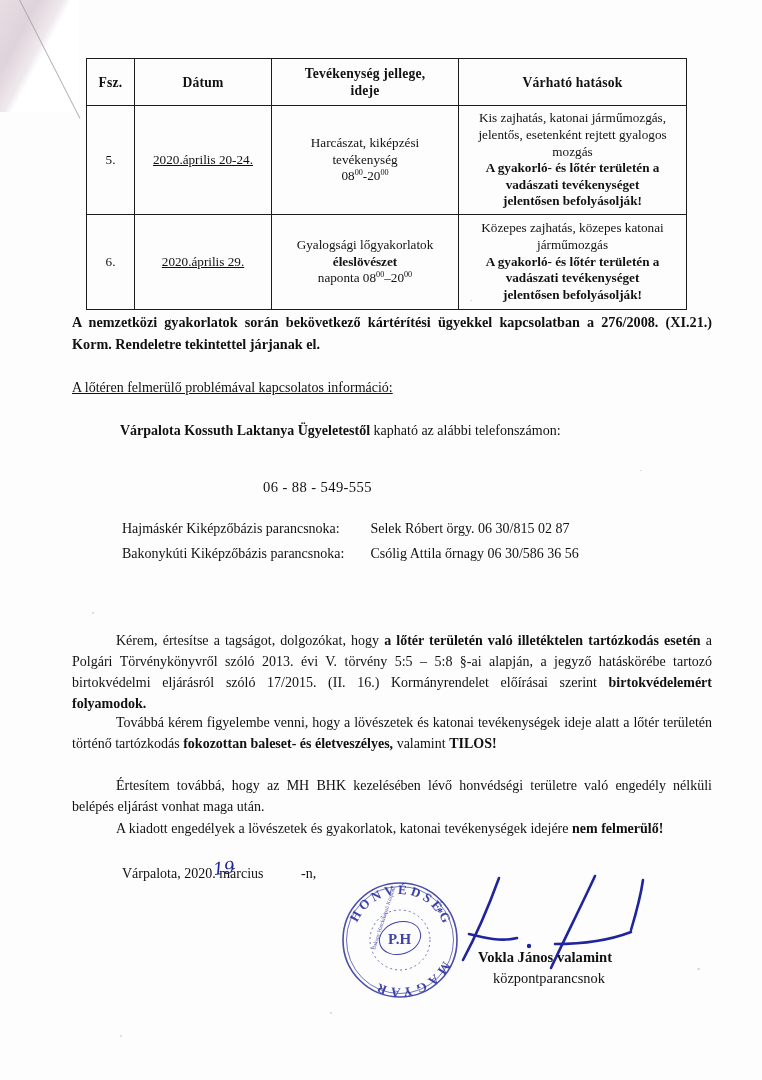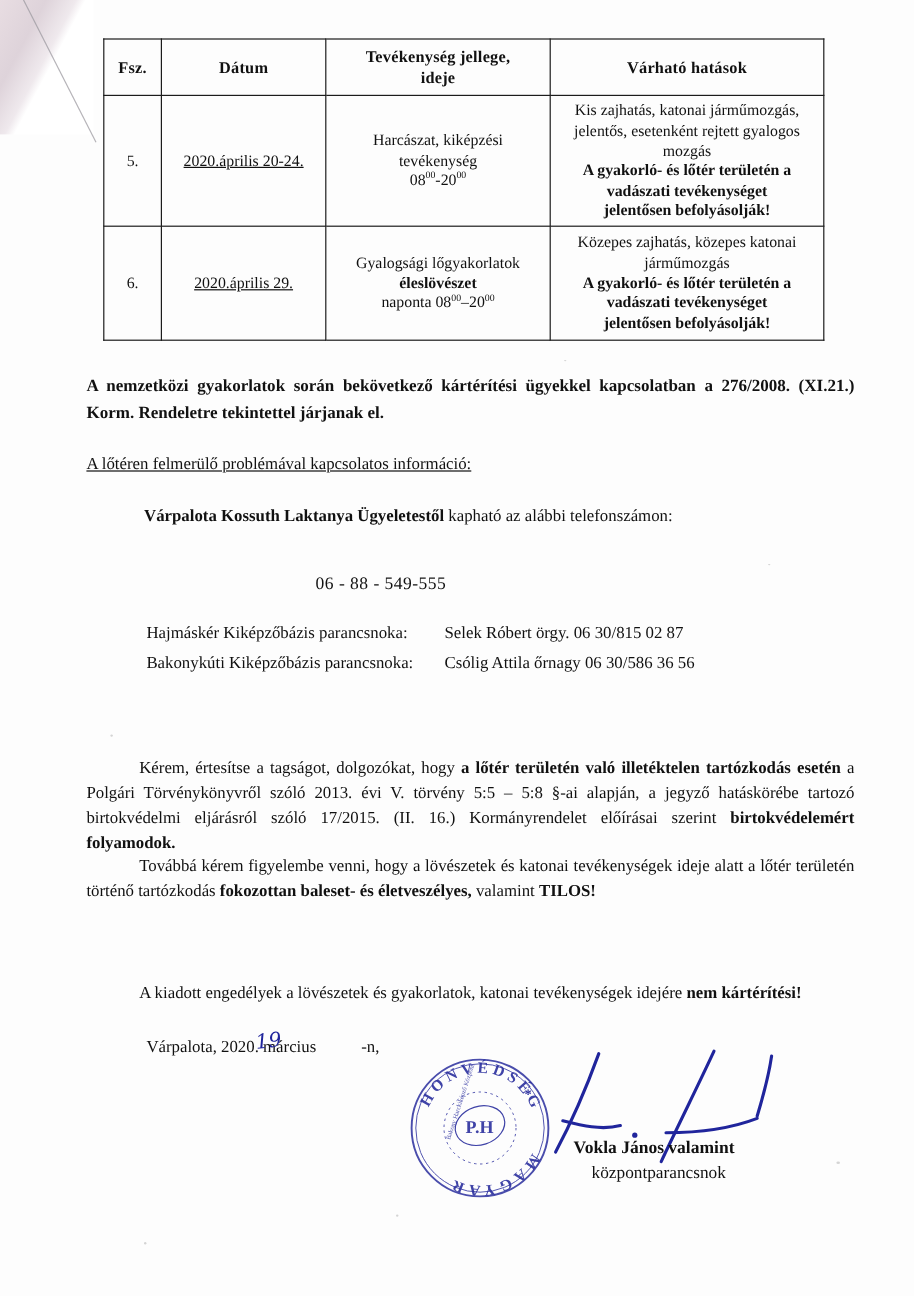--- a/index.html
+++ b/index.html
@@ -48,21 +48,21 @@
   
   #page {
     position: absolute;
     inset: 0;
   }
 
   
   #activity-table {
     position: absolute;
     left: 86px;
-    top: 32px;
+    top: 58px;
     width: 600px;
     border-collapse: collapse;
     table-layout: fixed;
   }
   #activity-table th,
   #activity-table td {
     border: 1.4px solid #1c1c1c;
     text-align: center;
     vertical-align: middle;
     padding: 4px 5px;
@@ -281,23 +281,24 @@
   </table>
 
   <div class="blk para" id="para-kerem">
     <span>Kérem, értesítse a tagságot, dolgozókat, hogy </span><b>a lőtér területén való illetéktelen tartózkodás esetén</b><span> a Polgári Törvénykönyvről szóló 2013. évi V. törvény 5:5 – 5:8 §-ai alapján, a jegyző hatáskörébe tartozó birtokvédelmi eljárásról szóló 17/2015. (II. 16.) Kormányrendelet előírásai szerint </span><b>birtokvédelemért folyamodok.</b>
   </div>
 
   <div class="blk para" id="para-tovabba">
     <span>Továbbá kérem figyelembe venni, hogy a lövészetek és katonai tevékenységek ideje alatt a lőtér területén történő tartózkodás </span><b>fokozottan baleset- és életveszélyes,</b><span> valamint </span><b>TILOS!</b>
   </div>
 
+  <div class="blk para" id="para-ertesit">Értesítem továbbá, hogy az MH BHK kezelésében lévő honvédségi területre való engedély nélküli belépés eljárást vonhat maga után.</div>
 
   <div class="blk para" id="para-kiadott">
-    <span>A kiadott engedélyek a lövészetek és gyakorlatok, katonai tevékenységek idejére </span><b>nem kártérítési!</b>
+    <span>A kiadott engedélyek a lövészetek és gyakorlatok, katonai tevékenységek idejére </span><b>nem felmerülő!</b>
   </div>
 
   <div class="blk" id="sign-place">
     <span>Várpalota, 2020. március</span>
     <span style="display:inline-block;width:34px"></span><span>-n,</span>
   </div>
   <div id="sign-day">19</div>
 
   <svg id="stamp" viewBox="0 0 120 120">
     <g fill="none" stroke="#2b2f9e" stroke-width="1.6" opacity="0.85">

